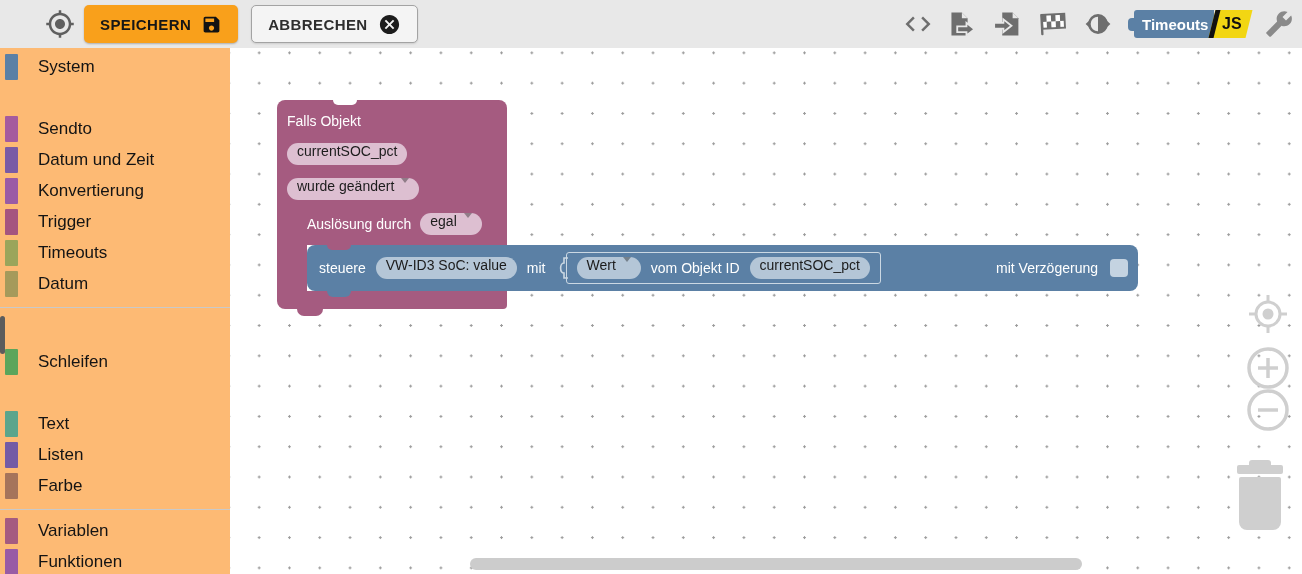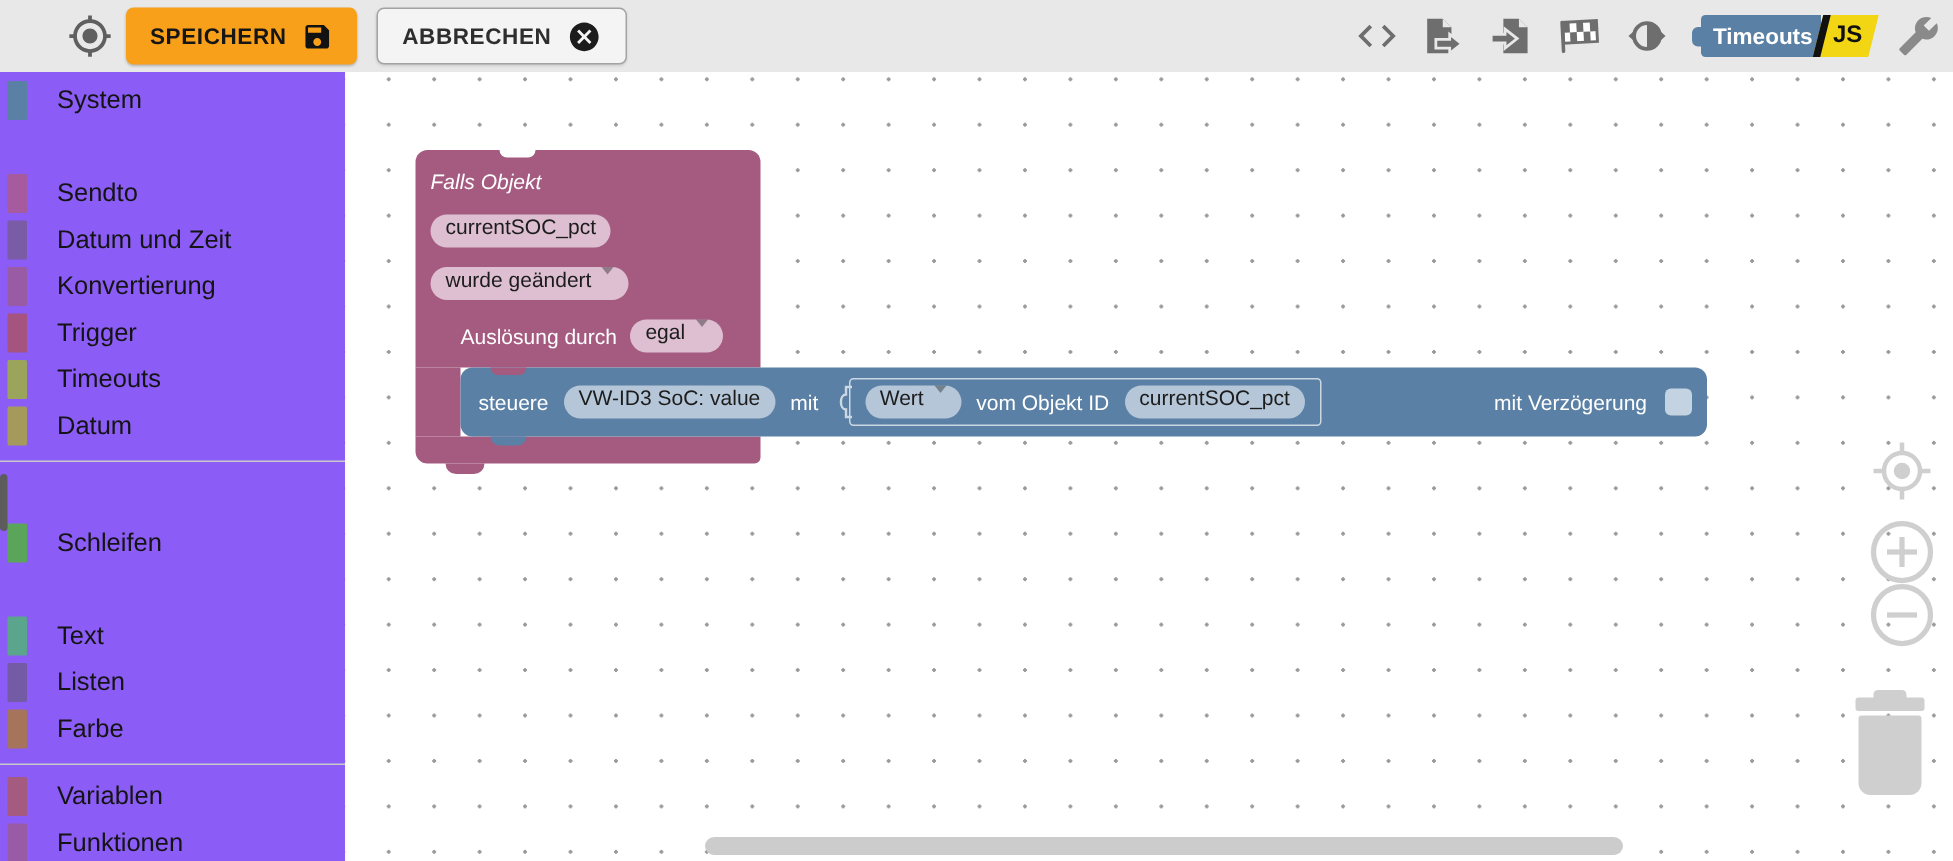--- a/index.html
+++ b/index.html
@@ -17,21 +17,21 @@
   .tb-icon { width:30px; height:30px; display:flex; align-items:center; justify-content:center; cursor:pointer; }
 
   
   .logo { display:flex; align-items:center; height:28px; cursor:default; }
   .logo-tab { width:7px; height:13px; border-radius:4px 0 0 4px; margin-right:-1px; }
   .logo-blue { height:28px; display:flex; align-items:center; padding:0 6px 0 8px; border-radius:3px 0 0 3px; color:#fff; font-size:15px; font-weight:700; }
   .logo-yellow { height:28px; display:flex; align-items:center; padding:0 7px 0 5px; font-size:16px; font-weight:800; color:#101010; transform:skewX(-14deg); border-left:5px solid #111; margin-left:-2px; }
   .logo-yellow span { transform:skewX(14deg); }
 
   
-  .sidebar { position:absolute; left:0; top:48px; width:276px; height:526px; background:#8b5cf6; border-right:1px solid #d4d4d4; }
+  .sidebar { position:absolute; left:0; top:48px; width:276px; height:526px; background:#fdba74; border-right:1px solid #d4d4d4; }
   .cat { position:absolute; left:0; width:230px; height:26px; cursor:pointer; }
   .chip { position:absolute; left:5px; top:0; width:13px; height:26px; border-radius:1px; }
   .cat-label { position:absolute; left:38px; top:0; font-size:17px; line-height:26px; color:#141414; white-space:nowrap; }
   .sep { position:absolute; left:0; width:230px; height:1px; background:#c9c9c9; }
   .side-scroll { position:absolute; left:0; top:316px; width:5px; height:38px; background:#5c5c5c; border-radius:3px; }
 
   
   .canvas { position:absolute; left:230px; top:48px; width:1072px; height:526px; background:#fff;
     background-image:radial-gradient(circle, #9b9b9b 1.1px, transparent 1.4px);
     background-size:30.3px 30.3px; background-position:14px 20px; }
@@ -193,21 +193,21 @@
 <div class="side-scroll"></div>
 
 <div class="canvas">
 
   <div class="abs" style="left: 47px; top: 52px; width: 230px; height: 145px; border-radius: 8px 8px 0px 0px; background: rgb(165, 91, 128);"></div>
   <div class="abs" style="left:103px; top:52px; width:24px; height:5px; background:#fff; border-radius:0 0 10px 10px;"></div>
   <div class="abs" style="left: 47px; top: 197px; width: 30px; height: 46px; background: rgb(165, 91, 128);"></div>
   <div class="abs" style="left: 47px; top: 243px; width: 230px; height: 18px; border-radius: 0px 0px 4px 8px; background: rgb(165, 91, 128);"></div>
   <div class="abs" style="left: 67px; top: 261px; width: 26px; height: 7px; border-radius: 0px 0px 9px 9px; background: rgb(165, 91, 128);"></div>
 
-  <div class="abs blk-text" style="left:57px; top:62px; line-height:22px;font-style:italic;">Falls Objekt</div>
+  <div class="abs blk-text" style="left:57px; top:62px; line-height:22px;">Falls Objekt</div>
   <div class="abs pill pill-pink" style="left:57px; top:95px;">
       <span>currentSOC_pct</span>
     </div>
   <div class="abs pill pill-pink" style="left:57px; top:130px;">
       <span>wurde geändert</span>
       <span class="dd-arrow"></span>
     </div>
   <div class="abs" style="left:57px; top:165px; display:flex; align-items:center; gap:9px;margin-left:20px;">
     <span class="blk-text">Auslösung durch</span>
     <span class="pill pill-pink">

